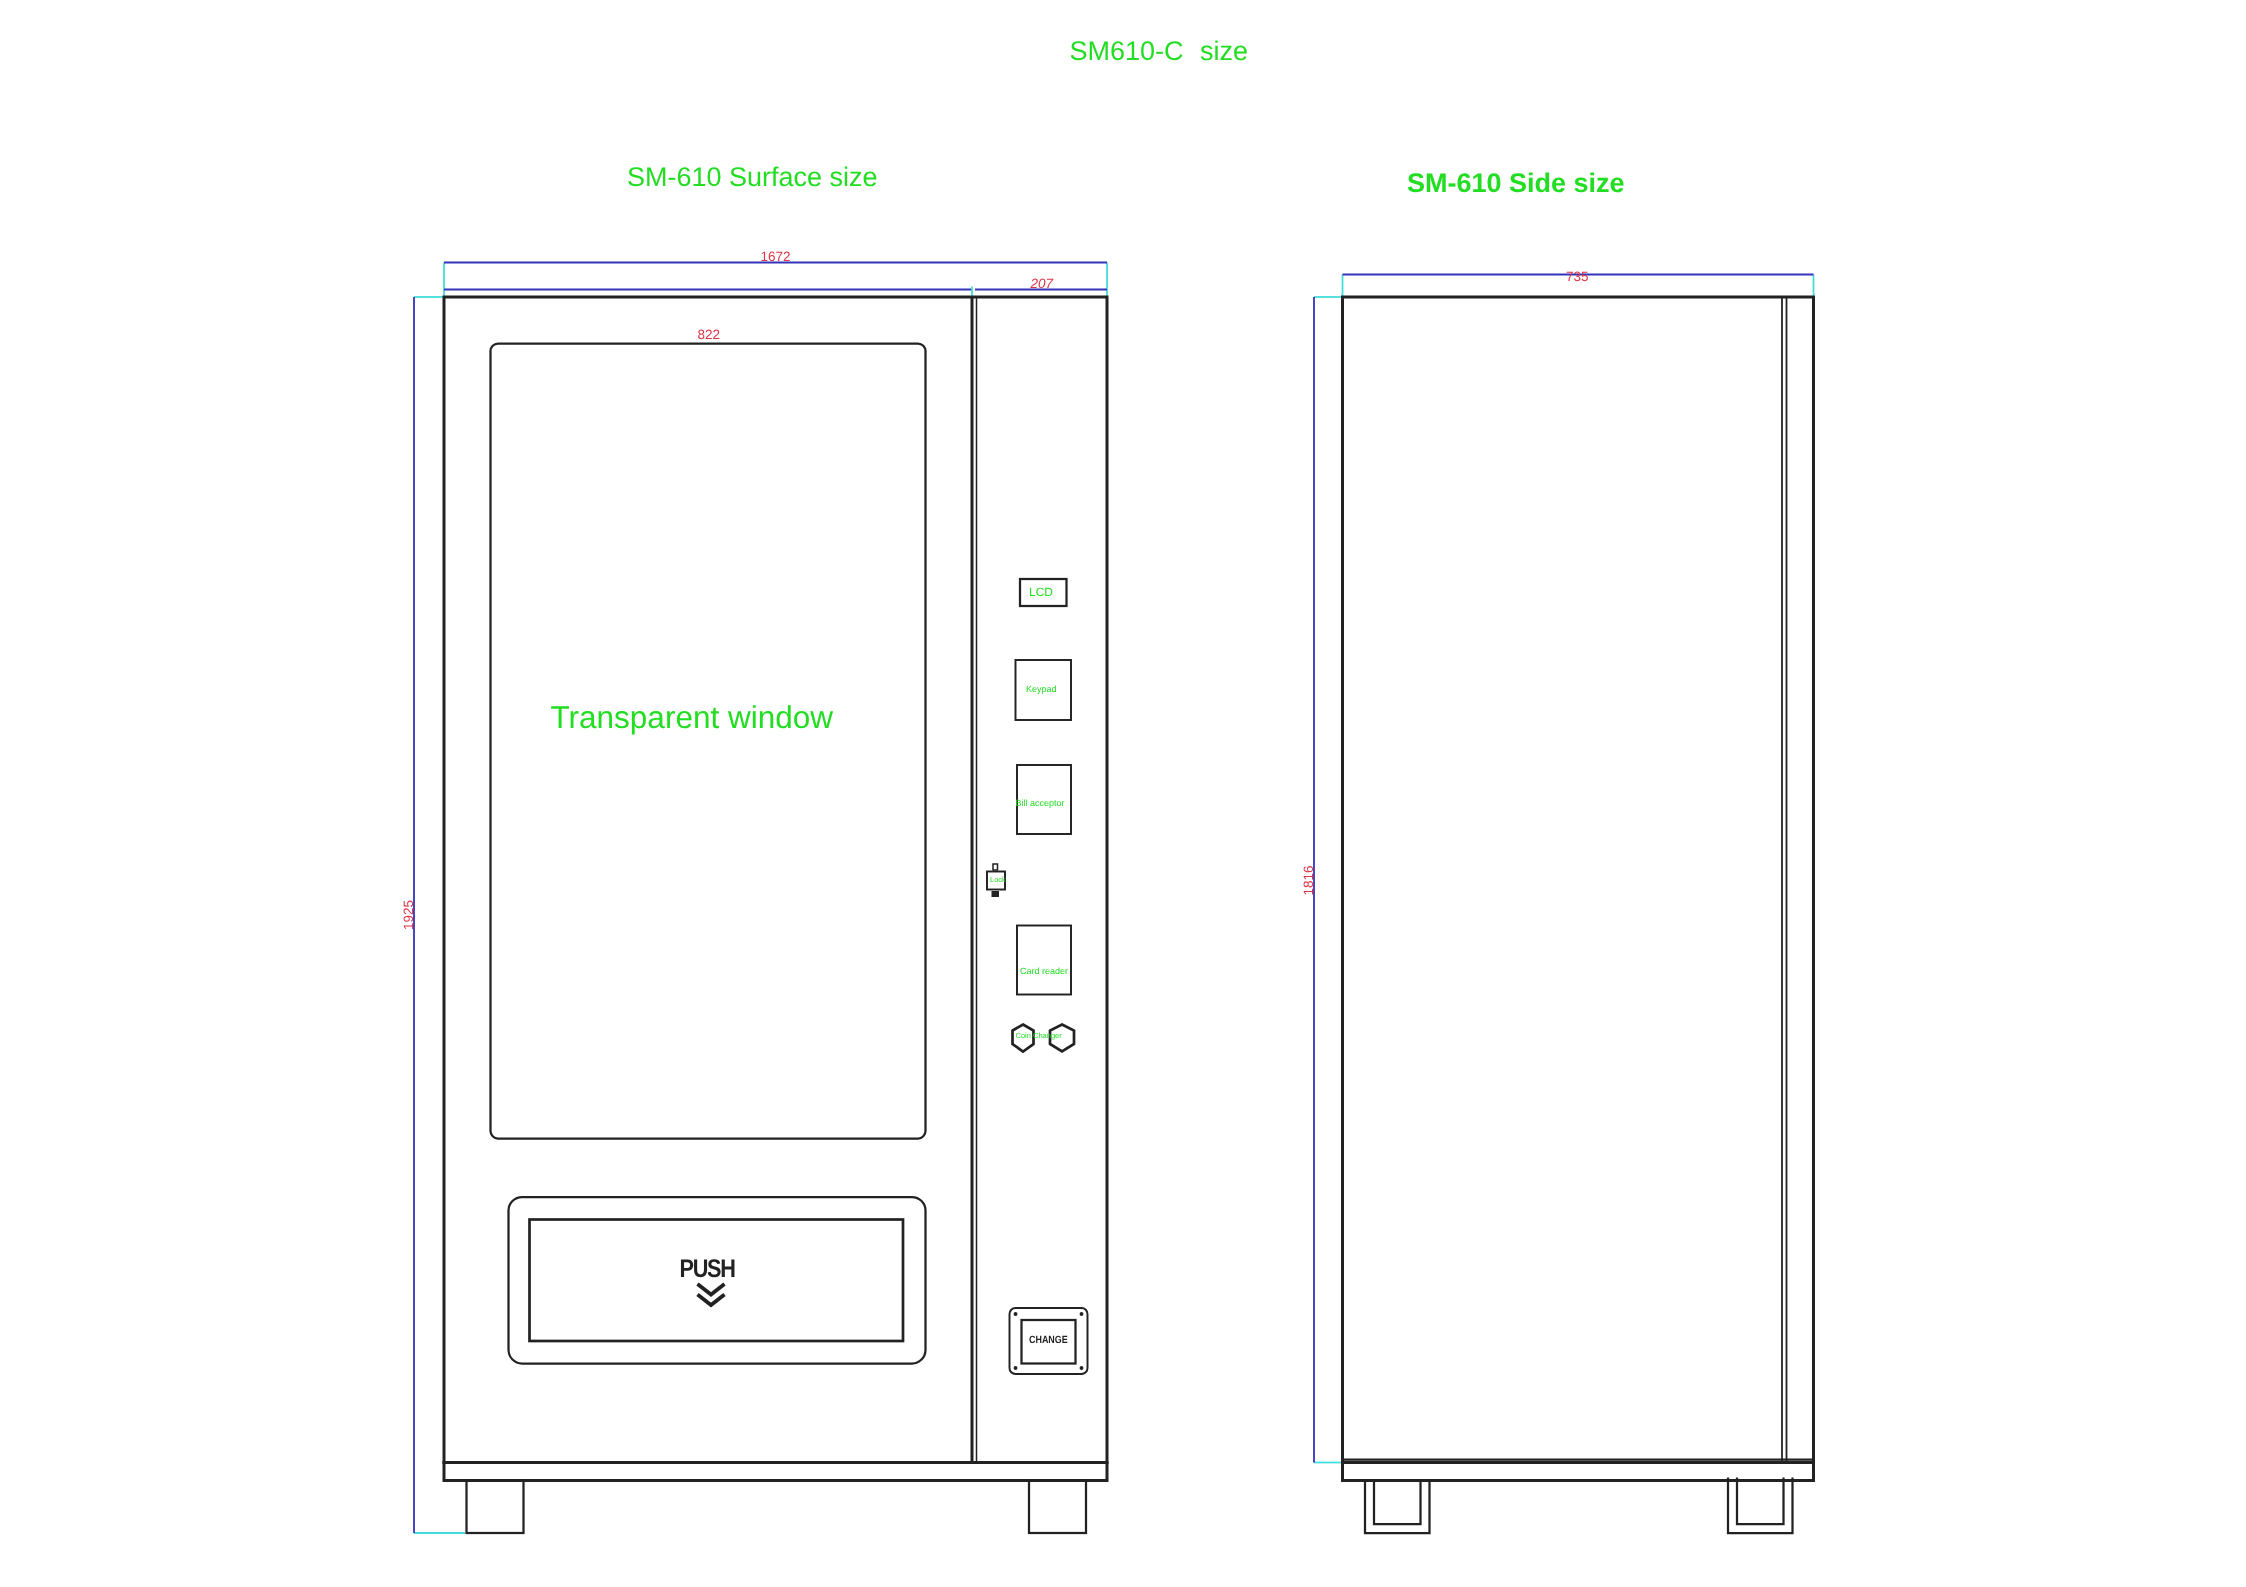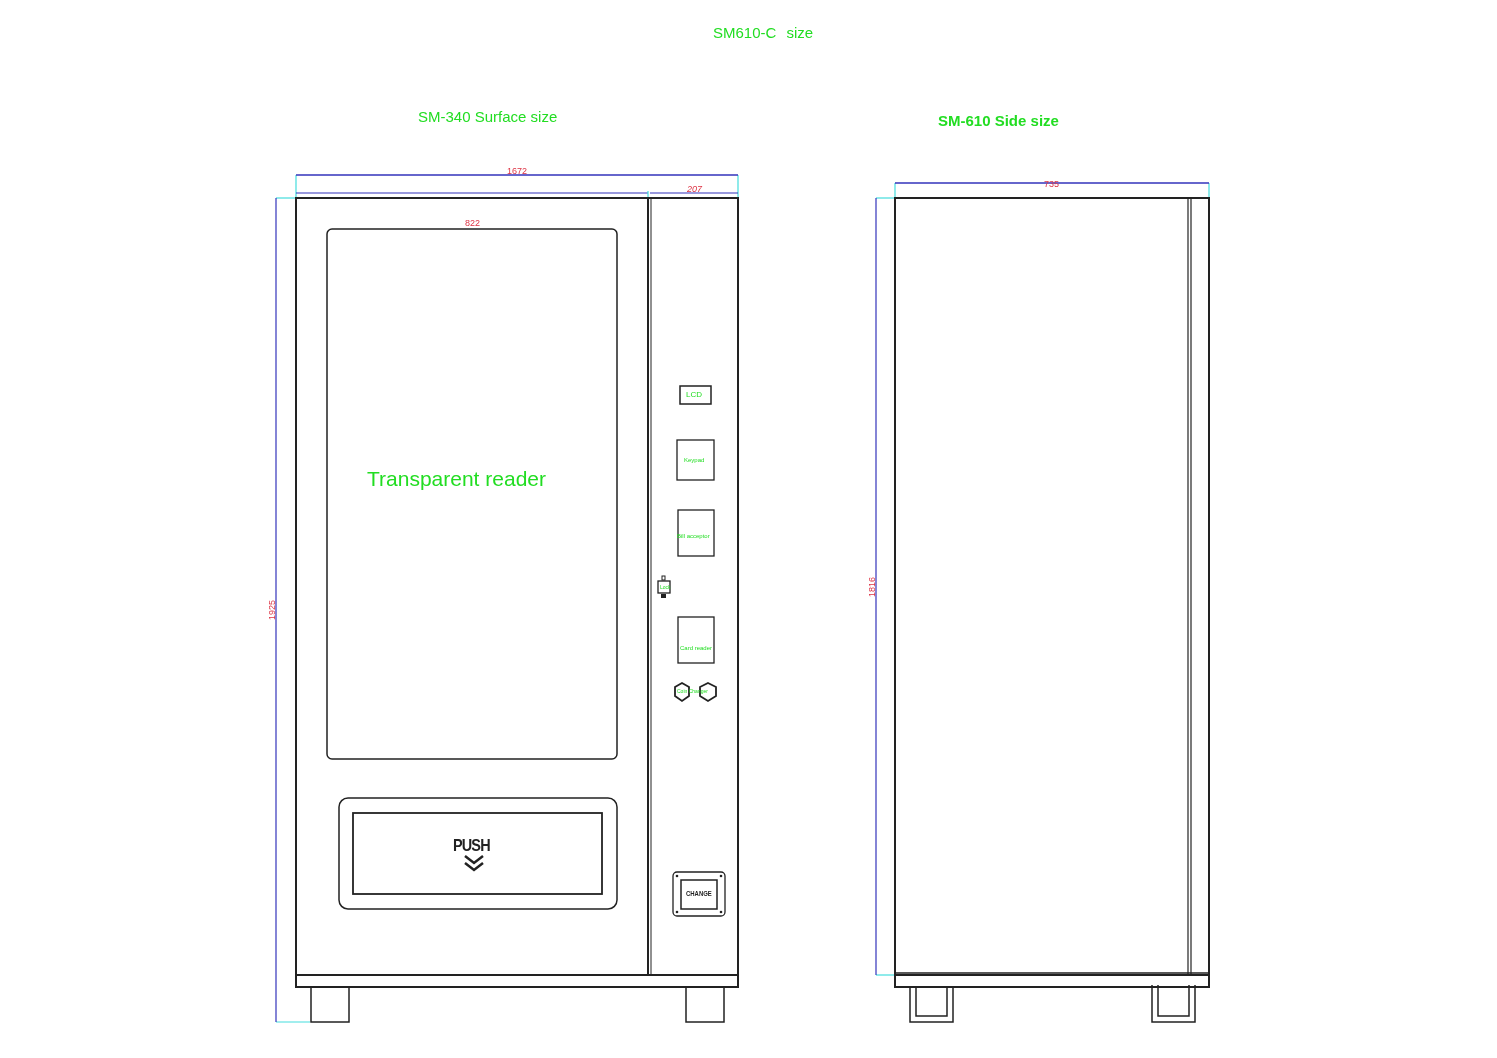--- a/index.html
+++ b/index.html
@@ -1,31 +1,31 @@
 <!DOCTYPE html>
 <html><head>
   <meta charset="utf-8">
   <style>
     html, body { margin: 0; padding: 0; background: #ffffff; }
     body { width: 1497px; height: 1058px; position: relative; overflow: hidden;
            font-family: "Liberation Sans", sans-serif; }
     .abs { position: absolute; }
-    .title { color: #22dd22; font-size: 15px; white-space: nowrap; }
+    .title { color: #22dd22; font-size: 18px; white-space: nowrap; }
     .main-title { left: 713px; top: 24px; word-spacing: 6px; }
     .sub-title-1 { left: 418px; top: 108px; }
     .sub-title-2 { left: 938px; top: 112px; font-weight: bold; }
     .dim { color: #dd3344; font-size: 9px; white-space: nowrap; }
     .label-green { color: #22dd22; white-space: nowrap; }
     svg.drawing { position: absolute; left: 0; top: 0; }
   </style>
 </head>
 <body>
 
 <div class="abs title main-title">SM610-C  size</div>
-<div class="abs title sub-title-1">SM-340 Surface size</div>
+<div class="abs title sub-title-1">SM-610 Surface size</div>
 <div class="abs title sub-title-2">SM-610 Side size</div>
 
 <svg class="drawing" width="1497" height="1058" viewBox="0 0 1497 1058">
 
   <g>
 
     <g>
       <line x1="296" y1="175" x2="296" y2="199" stroke="#44dddd" stroke-width="1.2"></line>
       <line x1="738" y1="175" x2="738" y2="199" stroke="#44dddd" stroke-width="1.2"></line>
       <line x1="296" y1="175" x2="738" y2="175" stroke="#3333bb" stroke-width="1.4"></line>
@@ -107,21 +107,21 @@
 </svg>
 
 <div class="abs dim" style="left:507px; top:166px;">1672</div>
 <div class="abs dim" style="left:465px; top:183px;margin-top:35px;">822</div>
 <div class="abs dim" style="left:687px; top:184px;font-style:italic;">207</div>
 <div class="abs dim" style="left:262px; top:605px; transform: rotate(-90deg); transform-origin: center;">1925</div>
 
 <div class="abs dim" style="left:1044px; top:179px;">735</div>
 <div class="abs dim" style="left:862px; top:582px; transform: rotate(-90deg); transform-origin: center;">1816</div>
 
-<div class="abs label-green" style="left:367px; top:467px; font-size:21px;">Transparent reader</div>
+<div class="abs label-green" style="left:367px; top:467px; font-size:21px;">Transparent window</div>
 <div class="abs label-green" style="left:686px; top:390px; font-size:8px;">LCD</div>
 <div class="abs label-green" style="left:684px; top:457px; font-size:6px;">Keypad</div>
 <div class="abs label-green" style="left:677px; top:533px; font-size:6px;">Bill acceptor</div>
 <div class="abs label-green" style="left:660px; top:584px; font-size:5px;">Lock</div>
 <div class="abs label-green" style="left:680px; top:645px; font-size:6px;">Card reader</div>
 <div class="abs label-green" style="left:677px; top:688px; font-size:5px;">Coin Changer</div>
 
 <div class="abs" style="left:453px; top:836px; font-size:17px; font-weight:bold; color:#222; letter-spacing:-1px; transform: scaleX(0.85); transform-origin:left;">PUSH</div>
 <div class="abs" style="left:686px; top:890px; font-size:7px; font-weight:bold; color:#222; transform: scaleX(0.85); transform-origin:left;">CHANGE</div>
 

